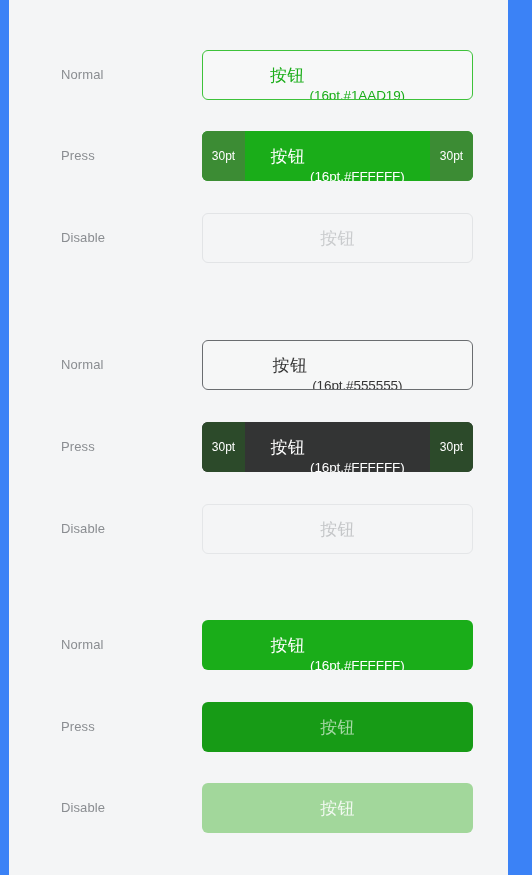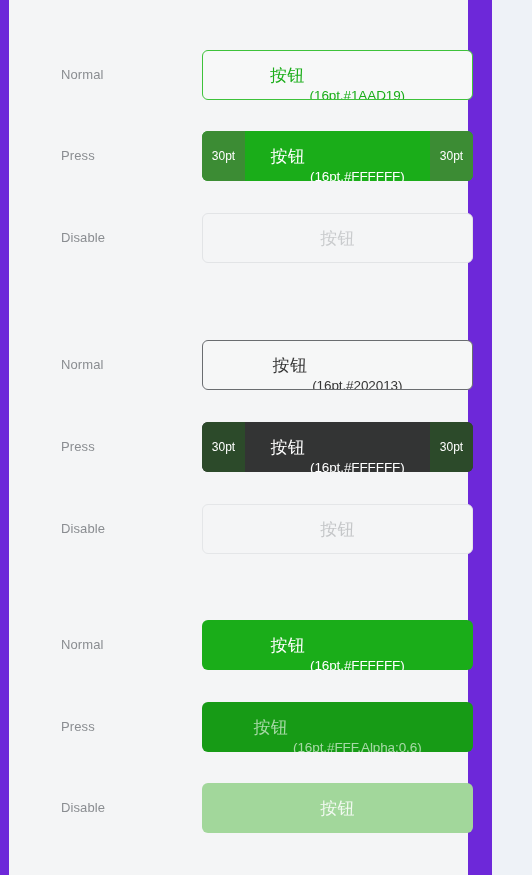--- a/index.html
+++ b/index.html
@@ -8,25 +8,25 @@
   }
   body {
     width: 532px;
     height: 875px;
     background: #eef2f7;
     font-family: "Liberation Sans", "DejaVu Sans", sans-serif;
     overflow: hidden;
   }
   #page {
     position: relative;
-    width: 492px;
+    width: 532px;
     height: 875px;
     box-sizing: border-box;
     padding: 0 24px 0 9px;
-    background: #6d28d9;
+    background: #3b82f6;
   }
   #canvas {
     position: relative;
     width: 100%;
     height: 100%;
     background: #f4f5f6;
     box-sizing: border-box;
   }
 
   .group {
@@ -221,21 +221,21 @@
       </div>
 
     </div>
 
     <div class="group" style="top:340px">
 
       <div class="row" style="top:0px">
         <div class="row-label">Normal</div>
         <div class="btn outline-dark">
           <span class="lbl-cn">按钮</span>
-          <span class="lbl-meta">(16pt,#202013)</span>
+          <span class="lbl-meta">(16pt,#555555)</span>
         </div>
       </div>
 
       <div class="row" style="top:82px">
         <div class="row-label">Press</div>
         <div class="btn press-dark">
           <div class="pad">30pt</div>
           <div class="center">
             <span class="lbl-cn">按钮</span>
             <span class="lbl-meta">(16pt,#FFFFFF)</span>
@@ -260,21 +260,20 @@
         <div class="btn solid-green">
           <span class="lbl-cn">按钮</span>
           <span class="lbl-meta">(16pt,#FFFFFF)</span>
         </div>
       </div>
 
       <div class="row" style="top:82px">
         <div class="row-label">Press</div>
         <div class="btn solid-green-press">
           <span class="lbl-cn">按钮</span>
-          <span class="lbl-meta">(16pt,#FFF,Alpha:0.6)</span>
         </div>
       </div>
 
       <div class="row" style="top:163px">
         <div class="row-label">Disable</div>
         <div class="btn solid-green-disable">
           <span class="lbl-cn">按钮</span>
         </div>
       </div>
 

